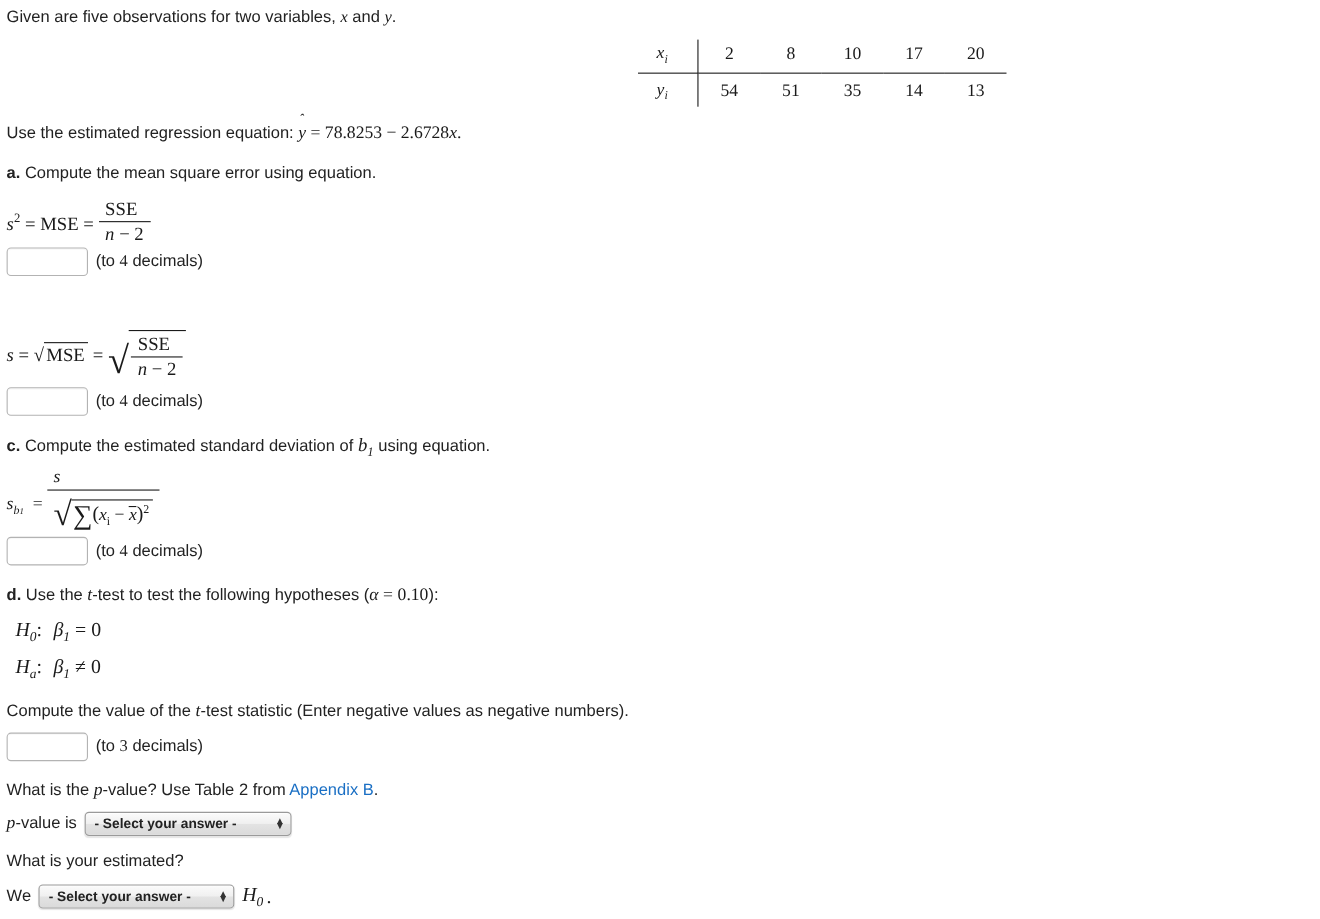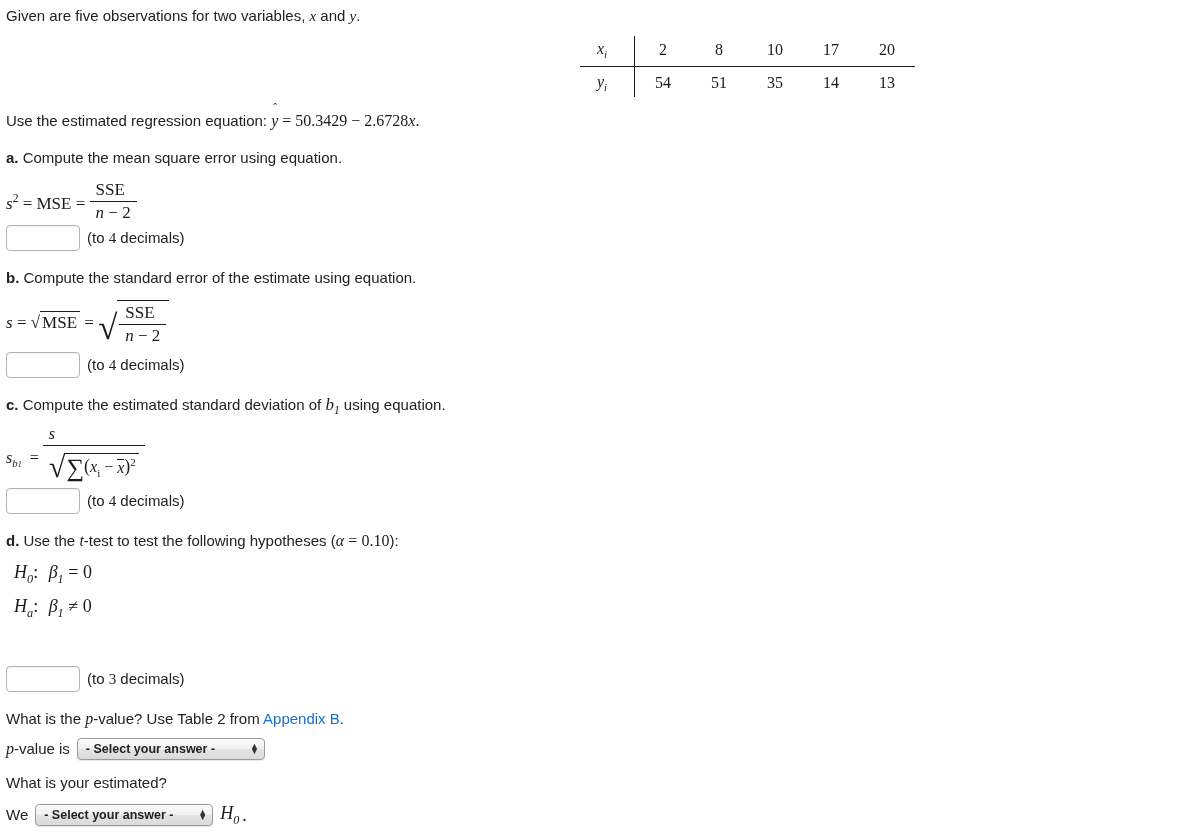--- a/index.html
+++ b/index.html
@@ -222,21 +222,21 @@
     </tbody>
       </table>
   </div>
 
   <div class="abs prose" id="regression-line">
     <span>Use the estimated regression equation:</span>
     <span class="math" style="font-size:16px;">
       <span class="mi" style="position:relative;display:inline-block;">
         <span style="position:absolute;left:1px;top:-10px;font-size:12px;">̂</span><span>y</span></span>
       <span>=</span>
-      <span>50.3429</span>
+      <span>78.8253</span>
       <span>−</span>
       <span>2.6728</span><span class="mi">x</span><span>.</span>
     </span>
   </div>
 
   <div class="abs prose qtext" style="left:6px; top:148px;">
     <span class="bold-label">a.</span>
     <span>Compute the mean square error using equation.</span>
   </div>
 
@@ -251,24 +251,20 @@
     </span>
   </div>
 
   <div class="abs row-inline" style="left:6px; top:225px;">
     <input class="answer-input" type="text" value="" placeholder="" style="">
     <span class="hint">
       <span>(to</span> <span class="num">4</span> <span>decimals)</span>
     </span>
   </div>
 
-  <div class="abs prose qtext" style="left:6px; top:268px;">
-    <span class="bold-label">b.</span>
-    <span>Compute the standard error of the estimate using equation.</span>
-  </div>
 
   <div class="abs math" style="left:6px; top:300px; font-size:17px;">
     <span class="mi">s</span>
     <span>=</span>
     <span class="radical">
       <span class="sign">√</span><span class="rad-body mup">MSE</span>
     </span>
     <span>=</span>
     <span class="radical" style="vertical-align:-0.30em;">
       <span class="sign" style="font-size:2.05em; vertical-align:-0.18em;">√</span><span class="rad-body" style="padding-top:2px;">
@@ -329,20 +325,24 @@
     <span>0</span>
   </div>
 
   <div class="abs math" style="left:14px; top:596px; font-size:18px;">
     <span class="mi"><span>H</span><sub style="font-style:italic;">a</sub></span><span>:</span>
     <span class="mi" style="padding-left:6px;"><span>β</span><sub style="font-style:italic;">1</sub></span>
     <span>≠</span>
     <span>0</span>
   </div>
 
+  <div class="abs prose qtext" style="left:6px; top:636px;">
+    <span>Compute the value of the</span>
+    <span class="math mi" style="font-size:16px;">t</span><span>-test statistic (Enter negative values as negative numbers).</span>
+  </div>
 
   <div class="abs row-inline" style="left:6px; top:666px;">
     <input class="answer-input" type="text" value="" placeholder="" style="">
     <span class="hint">
       <span>(to</span> <span class="num">3</span> <span>decimals)</span>
     </span>
   </div>
 
   <div class="abs prose qtext" style="left:6px; top:708px;">
     <span>What is the</span>

